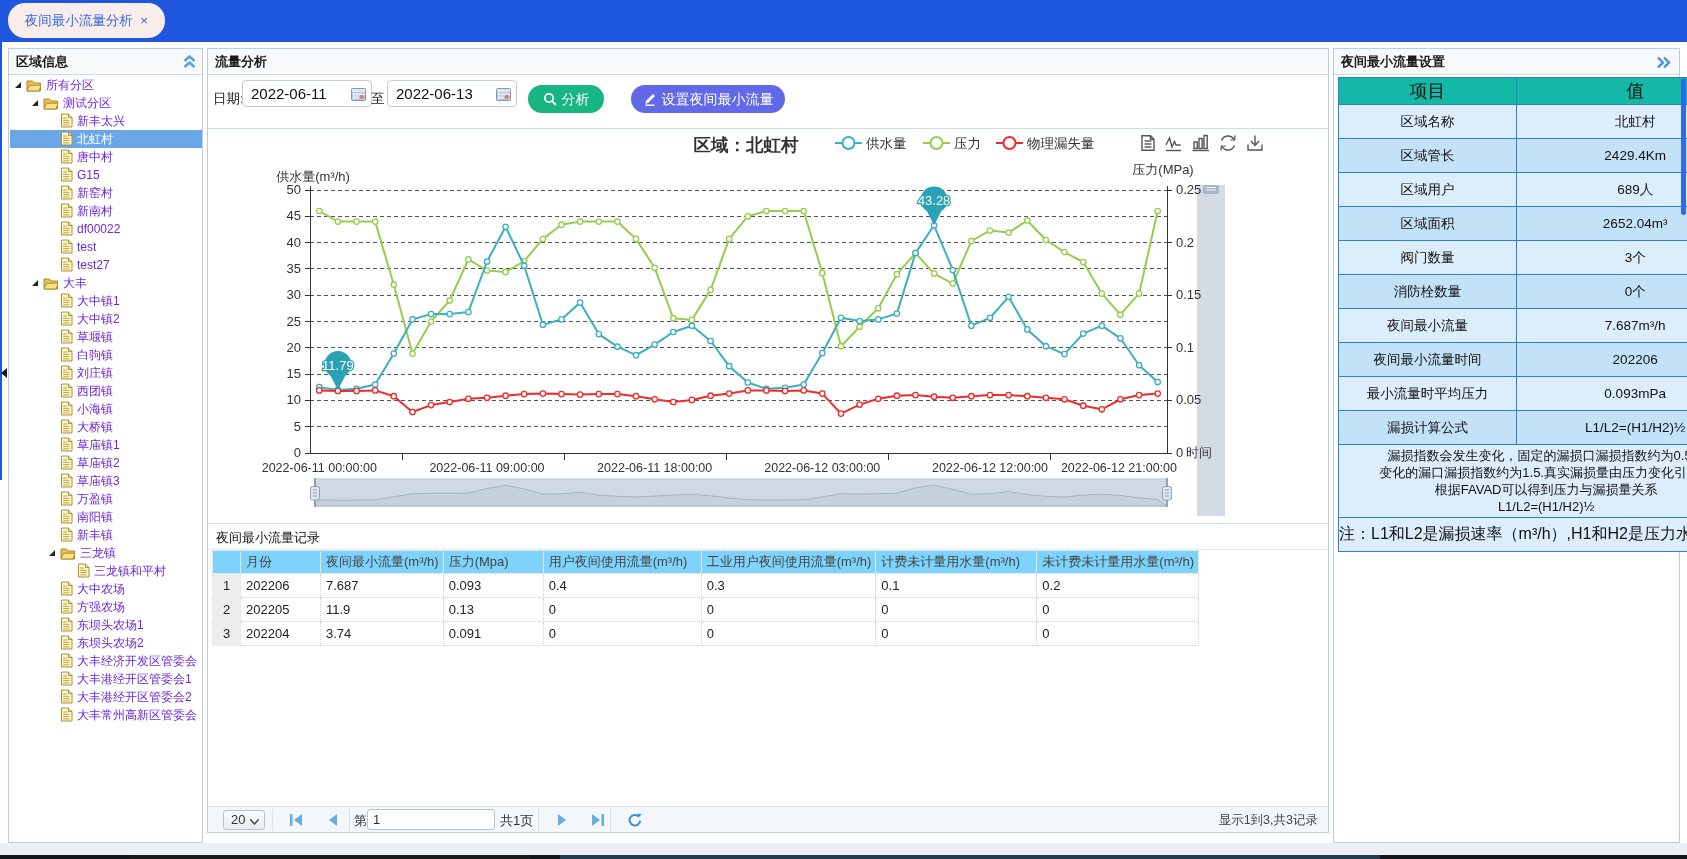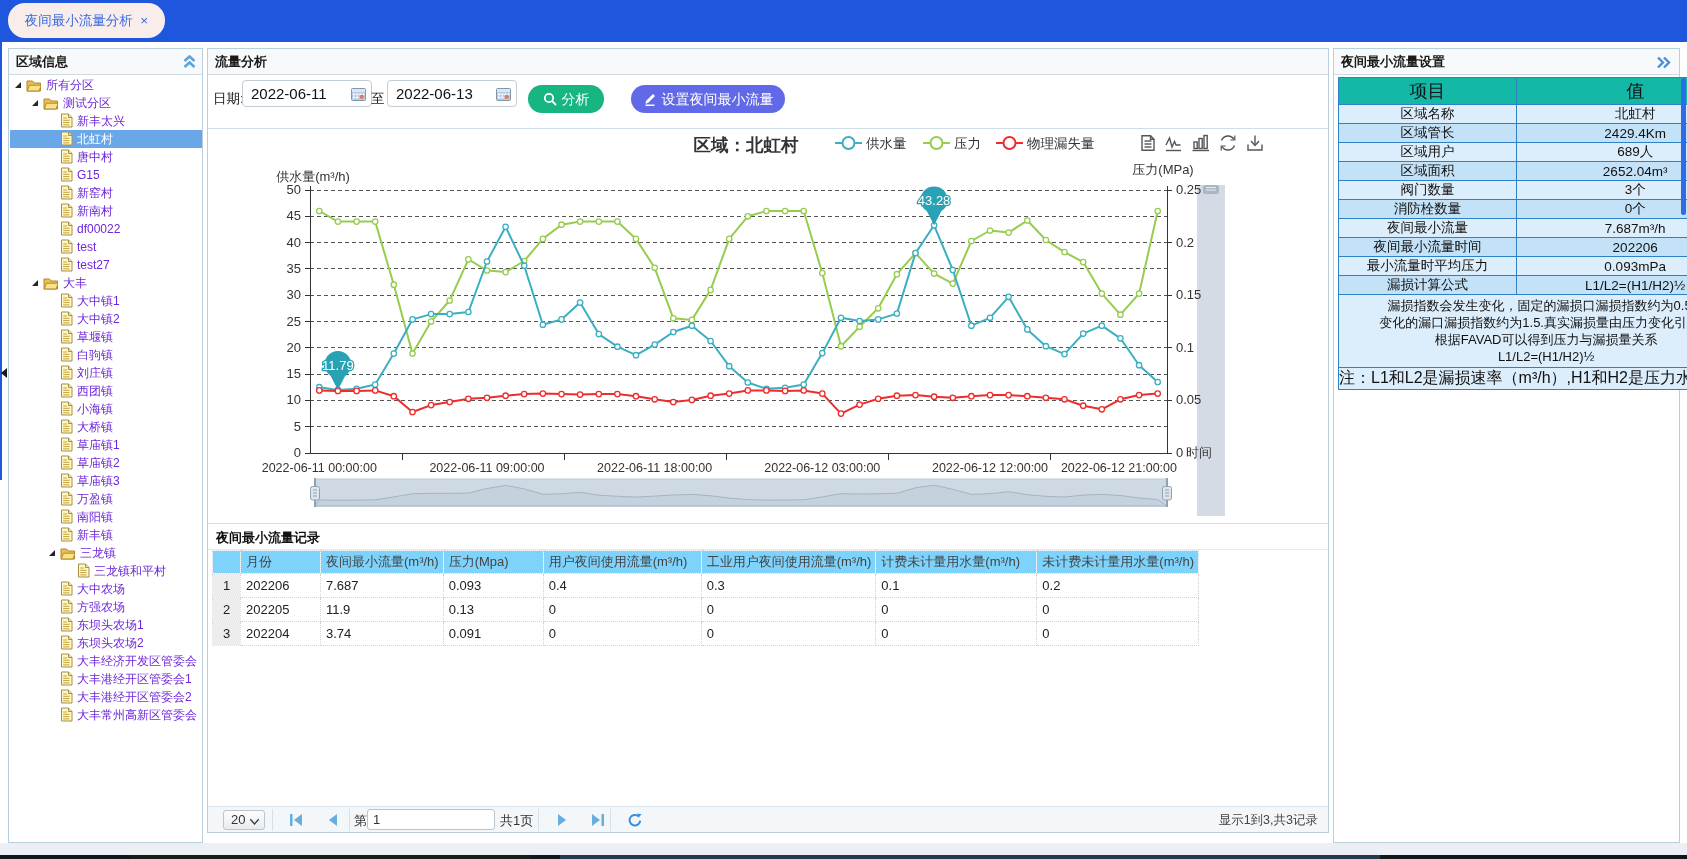--- a/index.html
+++ b/index.html
@@ -18,35 +18,35 @@
 .trow.sel{background:#6aa7e8;color:#fff}
 .toolbar{position:absolute;left:0;top:26px;width:1120px;height:54px;border-bottom:1px solid #cfdfe9;background:#fff}
 .dlab{position:absolute;top:15px;font-size:13.5px;color:#222}
 .dinput{position:absolute;top:5px;width:130px;height:27px;border:1px solid #c3cdd5;border-radius:4px;
   background:#fff;font-size:15px;color:#111;line-height:25px;padding-left:8px}
 .btn{position:absolute;top:10px;height:28px;border-radius:14px;color:#fff;font-size:14px;
   text-align:center;line-height:28px}
 .gbtn{left:320px;width:76px;background:#16b581}
 .bbtn{left:423px;width:154px;background:#6269e8}
 .sect2{position:absolute;left:0;top:474px;width:1120px;height:310px;border-top:1px solid #cfdfe9}
-.s2head{height:26px;line-height:27px;font-weight:bold;padding-left:8px;font-size:13px;border-bottom:1px solid #e4eaf0}
+.s2head{height:26px;line-height:27px;font-weight:normal;padding-left:8px;font-size:13px;border-bottom:1px solid #e4eaf0}
 .rtab{border-collapse:collapse;margin-left:4px;table-layout:fixed;font-size:12.5px}
 .rtab td{border:1px dotted #ccd3d9;height:24px;padding:0 4px 0 5px;color:#222;background:#fff;
   overflow:hidden;white-space:nowrap;font-size:13px}
 .rtab .rhead td{background:#7dd3fc;border-color:#d5dbe0;color:#444;height:23px}
 .rtab .rn{background:#ededee;border-color:#d5dbe0;text-align:center;padding:0}
 .pgbar{position:absolute;left:0;bottom:0;width:1120px;height:26px;background:#f4f7fa;
   border-top:1px solid #d8e2ea;font-size:13px;color:#333}
 .pgsel{position:absolute;left:15px;top:3px;width:42px;height:20px;border:1px solid #b9c4cc;
   background:linear-gradient(#fdfdfd,#e8ecef);border-radius:3px;font-size:13px;line-height:18px;padding-left:7px}
 .pgsep{position:absolute;top:2px;width:1px;height:22px;background:#d8e0e6}
 .pgin{position:absolute;left:159px;top:2px;width:128px;height:21px;border:1px solid #b9c4cc;border-radius:3px;
   background:#fff;line-height:19px;padding-left:5px;font-size:13px}
 .itab{border-collapse:collapse;margin:2px 4px;width:339px;font-size:13.5px;color:#111}
-.itab td{border:1px solid #2e81c4;text-align:center;height:19px}
+.itab td{border:1px solid #2e81c4;text-align:center;height:34px}
 .ihead td{background:#14b8a6;font-size:18px;height:27px}
 .ilight td{background:#dcedfb}
 .idark td{background:#c3e2f8}
 .itab td:first-child{width:178px}
 .ipar{font-size:13px;line-height:17px;padding:2px 0;white-space:nowrap}
 .inote{font-size:16px;white-space:nowrap}
 </style></head>
 <body>
 <svg width="0" height="0" style="position:absolute">
 <defs>

